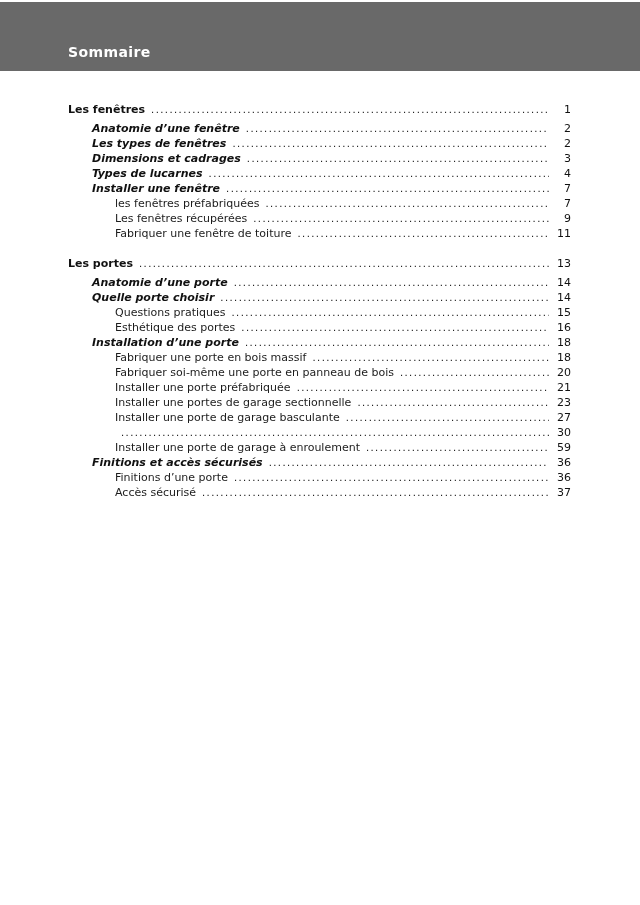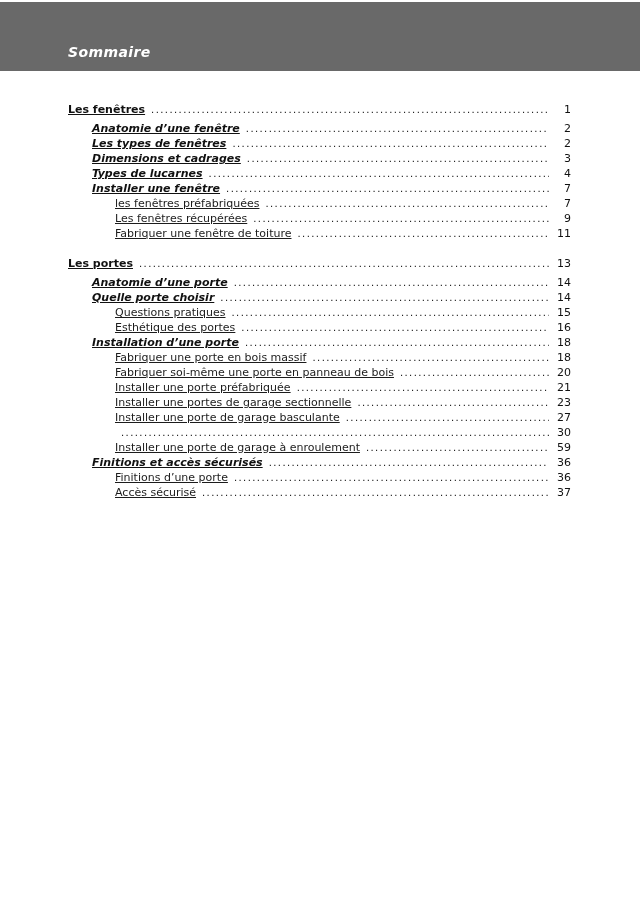--- a/index.html
+++ b/index.html
@@ -52,21 +52,20 @@
     padding-left: 47px;
     color: #1c1c1c;
     justify-content: flex-end;
   }
   .toc-row.gap-before {
     margin-top: 15px;
   }
   .toc-title {
     white-space: nowrap;
     flex: 0 0 auto;
-    text-decoration: underline;
   }
   .toc-dots {
     flex: 1 1 auto;
     overflow: hidden;
     white-space: nowrap;
     margin: 0 3px 0 6px;
     font-weight: normal;
     font-style: normal;
     font-size: 10px;
     letter-spacing: 1.4px;
@@ -81,21 +80,21 @@
     font-size: 11px;
     color: #111111;
   }
 </style>
 </head>
 <body>
 
 <div class="page">
 
   <header class="topbar" style="background: rgb(105, 105, 105);">
-    <h1 class="topbar-title" style="color: rgb(255, 255, 255); font-style: italic;">Sommaire</h1>
+    <h1 class="topbar-title" style="color: rgb(255, 255, 255);">Sommaire</h1>
   </header>
 
   <main class="toc">
 
       <div class="toc-row level-0">
         <span class="toc-title">Les fenêtres</span>
         <span class="toc-dots">............................................................................................................................................................................................................................</span>
         <span class="toc-page">1</span>
       </div>
 

